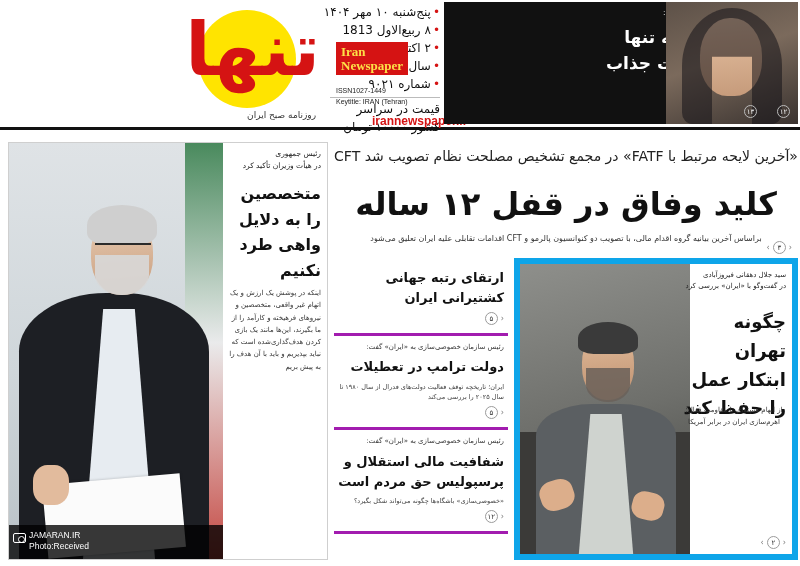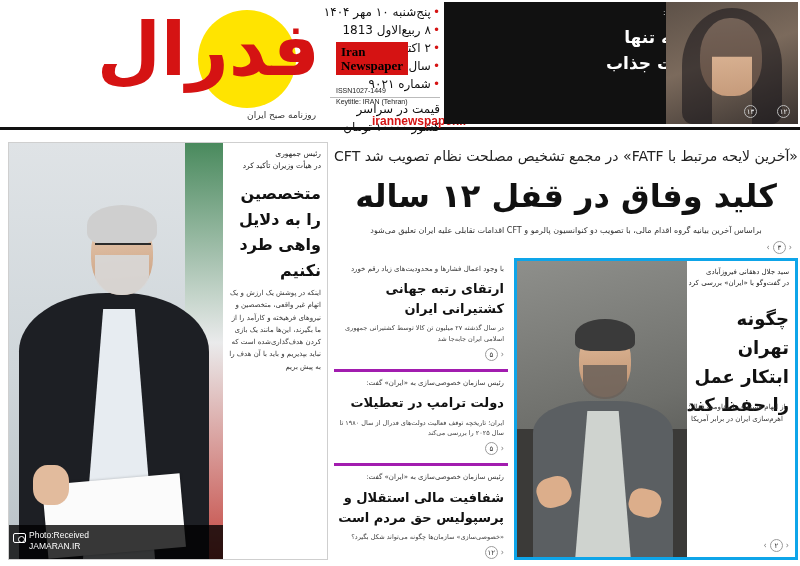--- a/index.html
+++ b/index.html
@@ -51,21 +51,21 @@
     content: "•"; margin-left: 2px; color: #d51313;
   }
   .tiny-info .price {
     margin-top: 4px; border-top: 1px solid #bbb; padding-top: 2px;
   }
 
   .brand-en {
     position: absolute; left: 336px; top: 42px; width: 96px;
   }
   .brand-en .box {
-    background: #d51313; color: #000000; font-family: "Liberation Serif", serif;
+    background: #d51313; color: #fde047; font-family: "Liberation Serif", serif;
     font-size: 13px; font-weight: bold; line-height: 1.05;
     padding: 3px 5px; display: inline-block;
   }
   .brand-meta {
     position: absolute; left: 336px; top: 86px; width: 100px;
     font-family: "Liberation Sans", sans-serif;
     font-size: 7px; color: #222; line-height: 1.5;
   }
   .brand-site {
     position: absolute; left: 336px; top: 114px;
@@ -199,21 +199,21 @@
   .lead-block {
     position: absolute; left: 334px; top: 142px; width: 464px; height: 112px;
   }
   .lead-over {
     direction: rtl; text-align: center;
     font-size: 14px; color: #222; padding-top: 6px;
   }
   .lead-head {
     direction: rtl; text-align: center;
     font-size: 32px; font-weight: bold; color: #111;
-    margin-top: 12px; line-height: 1.25;
+    margin-top: 20px; line-height: 1.25;
   }
   .lead-sub {
     direction: rtl; text-align: center;
     font-size: 8px; color: #333; margin-top: 10px;
   }
   .lead-pg {
     position: absolute; right: 6px; bottom: 0;
     display: flex; align-items: center; gap: 3px;
   }
   .pg-chip {
@@ -232,21 +232,21 @@
     direction: rtl; text-align: right;
   }
   .mid-item:first-child { border-top: none; }
   .mi-kicker { font-size: 7px; color: #333; line-height: 1.6; }
   .mi-head { font-size: 13px; font-weight: bold; color: #111; line-height: 1.55; margin-top: 4px; }
   .mi-sub { font-size: 6.5px; color: #444; line-height: 1.6; margin-top: 4px; }
   .mi-foot { display: flex; align-items: center; gap: 3px; margin-top: 4px; }
 
   .right-feature {
     position: absolute; left: 514px; top: 258px; width: 284px; height: 302px;
-    border: 3px solid #0ea5e9; overflow: hidden; background: #fff;
+    border: 6px solid #0ea5e9; overflow: hidden; background: #fff;
   }
   .rf-kicker {
     position: absolute; right: 6px; top: 6px; width: 104px;
     direction: rtl; text-align: right; font-size: 7px; line-height: 1.6; color: #222;
   }
   .rf-head {
     position: absolute; right: 6px; top: 44px; width: 104px;
     direction: rtl; text-align: right;
     font-size: 18px; font-weight: bold; line-height: 1.6; color: #111;
   }
@@ -297,21 +297,21 @@
 </style>
 </head>
 <body>
 
 <div id="page">
 
   <div class="masthead">
 
     <div class="logo-block">
       <div class="logo-dot"></div>
-      <div class="logo-word">فدرال</div>
+      <div class="logo-word">تنها</div>
       <div class="logo-under">روزنامه صبح ایران</div>
     </div>
 
     <div class="tiny-info">
       <div class="row">پنج‌شنبه ۱۰ مهر ۱۴۰۴</div>
       <div class="row">۸ ربیع‌الاول 1813</div>
       <div class="row">۲ اکتبر ۲۰۲۵</div>
       <div class="row">سال سی‌ویکم</div>
       <div class="row">شماره ۹۰۲۱</div>
       <div class="price">قیمت در سراسر کشور ۱۰۰۰۰ تومان</div>
@@ -349,22 +349,22 @@
       <div class="suit"></div>
       <div class="shirt"></div>
       <div class="head"></div>
       <div class="hair"></div>
       <div class="beard"></div>
       <div class="glasses"></div>
       <div class="paper"></div>
       <div class="hand"></div>
       <div class="photo-credit">
         <span class="cam"></span>
+        <div>JAMARAN.IR</div>
         <div>Photo:Received</div>
-        <div>JAMARAN.IR</div>
       </div>
     </div>
     <div class="lc-kicker">
       <div>رئیس جمهوری</div>
       <div>در هیأت وزیران تأکید کرد</div>
     </div>
     <div class="lc-headline">متخصصین را به دلایل واهی طرد نکنیم</div>
     <div class="lc-body">اینکه در پوشش یک ارزش و یک اتهام غیر واقعی، متخصصین و نیروهای فرهیخته و کارآمد را از ما بگیرند، این‌ها مانند یک بازی کردن هدف‌گذاری‌شده است که نباید بپذیریم و باید با آن هدف را به پیش بریم</div>
   </div>
 
@@ -375,43 +375,41 @@
     <div class="lead-pg">
       <span class="pg-arrow">‹</span>
       <span class="pg-chip">۳</span>
       <span class="pg-arrow">›</span>
     </div>
   </div>
 
   <div class="mid-col">
 
     <div class="mid-item">
-      <div class="mi-kicker">با وجود اعمال فشارها و محدودیت‌های زیاد رقم خورد</div>
       <div class="mi-head">ارتقای رتبه جهانی کشتیرانی ایران</div>
-      <div class="mi-sub">در سال گذشته ۲۷ میلیون تن کالا توسط کشتیرانی جمهوری اسلامی ایران جابه‌جا شد</div>
       <div class="mi-foot">
         <span class="pg-arrow">‹</span>
         <span class="pg-chip">۵</span>
       </div>
     </div>
 
     <div class="mid-item">
       <div class="mi-kicker">رئیس سازمان خصوصی‌سازی به «ایران» گفت:</div>
       <div class="mi-head">دولت ترامپ در تعطیلات</div>
       <div class="mi-sub">ایران؛ تاریخچه توقف فعالیت دولت‌های فدرال از سال ۱۹۸۰ تا سال ۲۰۲۵ را بررسی می‌کند</div>
       <div class="mi-foot">
         <span class="pg-arrow">‹</span>
         <span class="pg-chip">۵</span>
       </div>
     </div>
 
     <div class="mid-item">
       <div class="mi-kicker">رئیس سازمان خصوصی‌سازی به «ایران» گفت:</div>
       <div class="mi-head">شفافیت مالی استقلال و پرسپولیس حق مردم است</div>
-      <div class="mi-sub">«خصوصی‌سازی» سازمان‌ها چگونه می‌تواند شکل بگیرد؟</div>
+      <div class="mi-sub">«خصوصی‌سازی» باشگاه‌ها چگونه می‌تواند شکل بگیرد؟</div>
       <div class="mi-foot">
         <span class="pg-arrow">‹</span>
         <span class="pg-chip">۱۲</span>
       </div>
     </div>
 
     <div class="mid-item">
       
       
       

